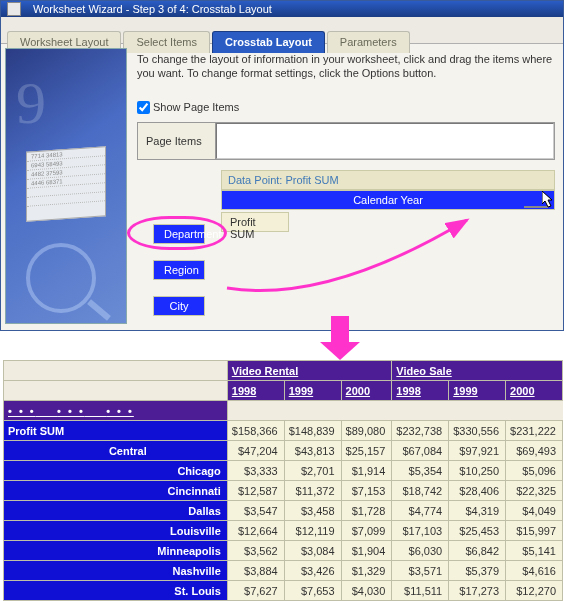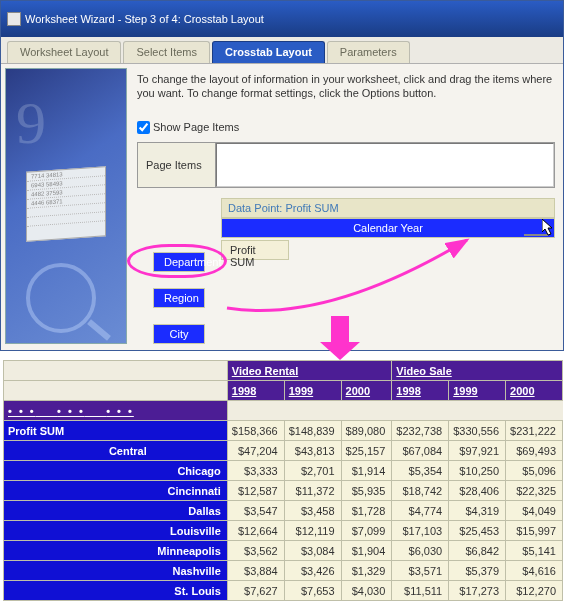--- a/index.html
+++ b/index.html
@@ -18,22 +18,22 @@
     width: 564px;
     margin: 0;
   }
   .titlebar {
     background: linear-gradient(to bottom, #2a5cc4, #1a3c84);
     color: #fff;
     padding: 3px 6px;
     font-size: 11px;
     display: flex;
     align-items: center;
-    gap: 4px;
-    height: 36px;
+    gap: 12px;
+    height: 16px;
   }
   .titlebar .appicon {
     width: 14px; height: 14px;
     background: #e8e8e8;
     border: 1px solid #888;
   }
   .tabs {
     display: flex;
     background: #eceae3;
     padding-top: 4px;
@@ -43,21 +43,21 @@
   }
   .tab {
     padding: 4px 12px 5px;
     border: 1px solid #bcbcb0;
     border-bottom: none;
     border-radius: 3px 3px 0 0;
     background: #e8e5d2;
     color: #6a6a5a;
     font-size: 11px;
     position: relative;
-    top: 0;
+    top: 10px;
   }
   .tab.active {
     background: #2a5cc4;
     color: #fff;
     border-color: #1a3c84;
     font-weight: bold;
   }
   .body {
     background: #f5f3ee;
     display: flex;
@@ -120,21 +120,21 @@
     margin: 2px 0 20px;
     line-height: 1.3;
     color: #333;
   }
   .chk { display:flex; align-items:center; gap:3px; margin: 6px 0 8px; }
   .chk input { margin:0; }
   .pageitems {
     display: flex;
     align-items: stretch;
     border: 1px solid #999;
-    height: 46px;
+    height: 38px;
     margin-bottom: 10px;
   }
   .pageitems .lbl {
     padding: 4px 8px;
     width: 78px;
     background: #f0eee0;
     border-right: 1px solid #999;
     display:flex; align-items:center;
   }
   .pageitems .box {
@@ -404,21 +404,21 @@
         <td class="val">$2,701</td>
         <td class="val">$1,914</td>
         <td class="val">$5,354</td>
         <td class="val">$10,250</td>
         <td class="val">$5,096</td>
       </tr>
       <tr>
         <th class="rowhdr">Cincinnati</th>
         <td class="val">$12,587</td>
         <td class="val">$11,372</td>
-        <td class="val">$5,935</td>
+        <td class="val">$7,153</td>
         <td class="val">$18,742</td>
         <td class="val">$28,406</td>
         <td class="val">$22,325</td>
       </tr>
       <tr>
         <th class="rowhdr">Dallas</th>
         <td class="val">$3,547</td>
         <td class="val">$3,458</td>
         <td class="val">$1,728</td>
         <td class="val">$4,774</td>

